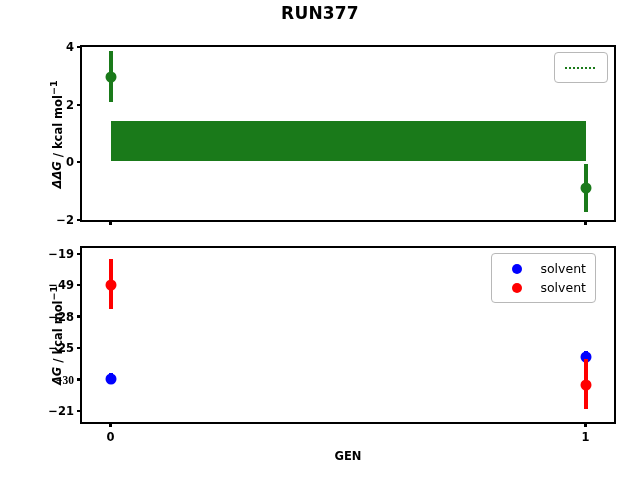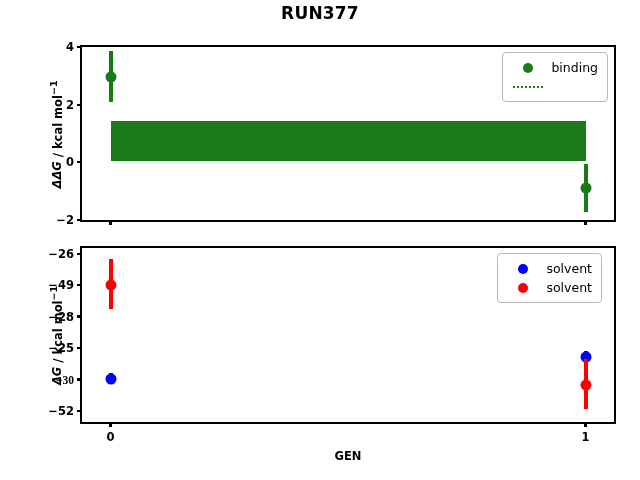--- a/index.html
+++ b/index.html
@@ -77,21 +77,21 @@
   }
   .legend-row{display:flex;align-items:center;height:19px;}
   .legend-key{width:36px;display:flex;align-items:center;justify-content:center;flex:0 0 36px;}
   .legend-dot{width:10px;height:10px;border-radius:50%;display:block;}
   .legend-dotted{
     width:30px;height:0;border-top:2px dotted #1a7a1a;display:block;
   }
   .legend-text{font-size:12.5px;color:#000;white-space:nowrap;padding-left:5px;}
 
   #legend-top{right:6px;top:5px;}
-  #legend-bottom{right:12px;top:5px;}
+  #legend-bottom{right:18px;top:5px;}
 </style>
 </head>
 <body>
 
 <div id="fig">
 
   <div class="fig-title">RUN377</div>
 
   <div class="axes" id="axes-top">
     <div class="ylabel" id="ylabel-top">
@@ -113,26 +113,20 @@
         <div class="ytick-label" style="top: 115.333px;">0</div>
         <div class="ytick" style="top: 171.9px;"></div>
         <div class="ytick-label" style="top: 173px;">−2</div>
         <div class="xtick" style="left: 27.4px;"></div>
         <div class="xtick" style="left: 502.4px;"></div>
       </div>
 
     <div class="legend" id="legend-top">
         <div class="legend-row">
           <span class="legend-key">
-            <span class="legend-dot" style="background: rgb(26, 122, 26);"></span>
-          </span>
-          <span class="legend-text">binding</span>
-        </div>
-        <div class="legend-row">
-          <span class="legend-key">
             <span class="legend-dotted" style="border-top-color: rgb(26, 122, 26);"></span>
           </span>
         </div>
       </div>
   </div>
 
   <div class="axes" id="axes-bottom">
     <div class="ylabel" id="ylabel-bottom">
       <span style="font-style:italic;">ΔG</span><span class="nonital"> / kcal mol<sup style="font-style:normal;">−1</sup></span>
     </div>
@@ -141,31 +135,31 @@
         <div class="marker" style="left: 28.5px; top: 130.579px; background: rgb(0, 0, 255);"></div>
         <div class="errbar" style="left: 503.5px; top: 102.575px; height: 10.698px; background: rgb(0, 0, 255);"></div>
         <div class="marker" style="left: 503.5px; top: 109.497px; background: rgb(0, 0, 255);"></div>
         <div class="errbar" style="left: 28.5px; top: 10.698px; height: 50.3436px; background: rgb(255, 0, 0);"></div>
         <div class="marker" style="left: 28.5px; top: 37.1284px; background: rgb(255, 0, 0);"></div>
         <div class="errbar" style="left: 503.5px; top: 111.385px; height: 50.0289px; background: rgb(255, 0, 0);"></div>
         <div class="marker" style="left: 503.5px; top: 136.557px; background: rgb(255, 0, 0);"></div>
       </div>
     <div id="ticks-bottom">
         <div class="ytick" style="top: 4.56365px;"></div>
-        <div class="ytick-label" style="top: 5.66365px;">−26</div>
+        <div class="ytick-label" style="top: 5.66365px;">−19</div>
         <div class="ytick" style="top: 36.0284px;"></div>
         <div class="ytick-label" style="top: 37.1284px;">−49</div>
         <div class="ytick" style="top: 67.4931px;"></div>
         <div class="ytick-label" style="top: 68.5931px; text-align: right;">−28</div>
         <div class="ytick" style="top: 98.9579px;"></div>
         <div class="ytick-label" style="top: 100.058px;">−25</div>
         <div class="ytick" style="top: 130.423px;"></div>
         <div class="ytick-label" style="top: 131.523px; font-family: Liberation Serif, serif;">−30</div>
         <div class="ytick" style="top: 161.887px;"></div>
-        <div class="ytick-label" style="top: 162.987px;">−52</div>
+        <div class="ytick-label" style="top: 162.987px;">−21</div>
         <div class="xtick" style="left: 27.4px;"></div>
         <div class="xtick-label" style="left: 28.5px;">0</div>
         <div class="xtick" style="left: 502.4px;"></div>
         <div class="xtick-label" style="left: 503.5px;">1</div>
       </div>
 
     <div class="xlabel">GEN</div>
     <div class="legend" id="legend-bottom">
         <div class="legend-row">
           <span class="legend-key">

